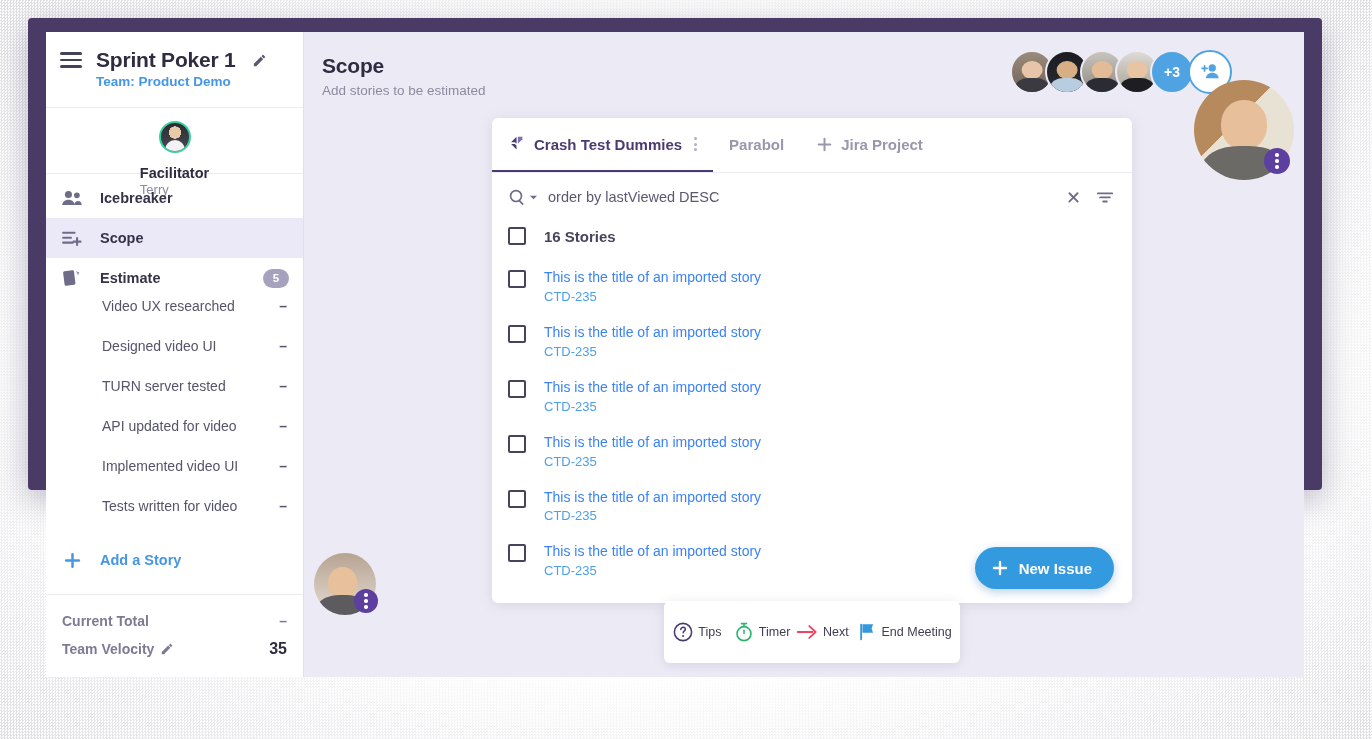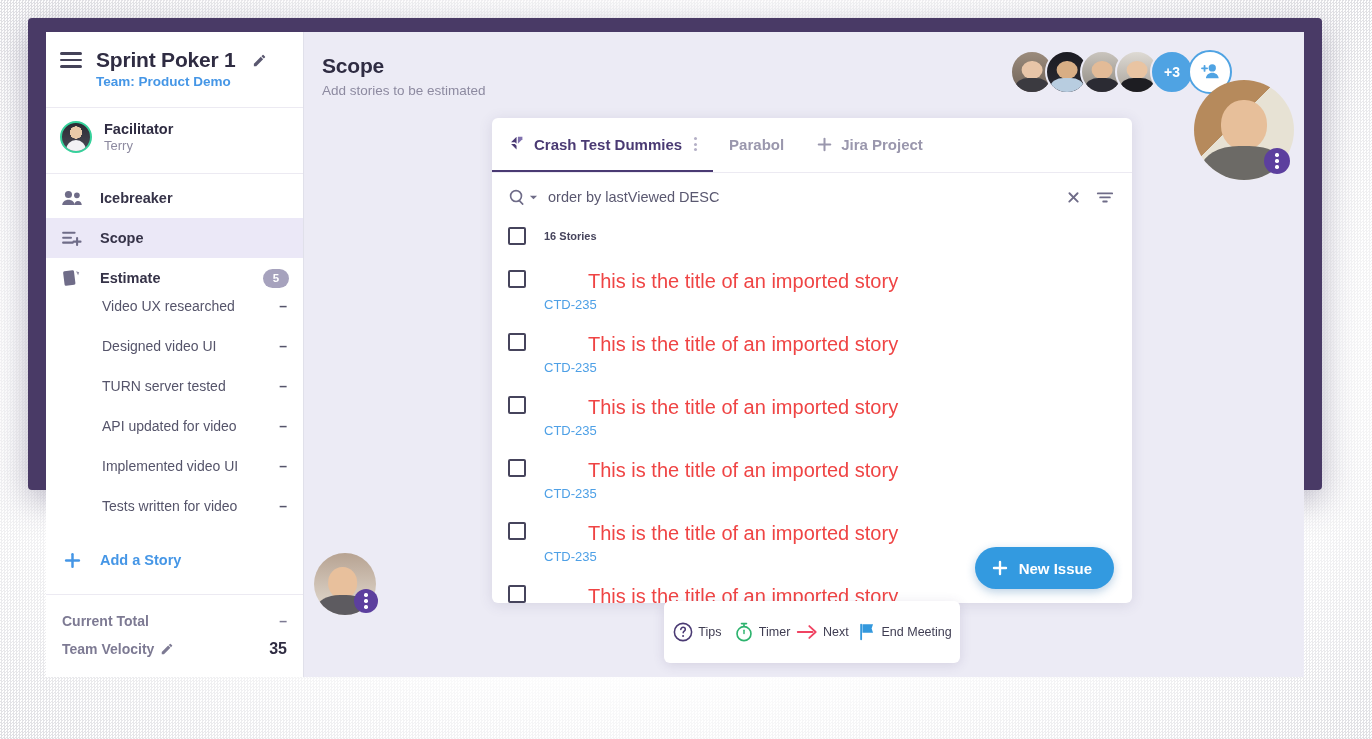--- a/index.html
+++ b/index.html
@@ -73,24 +73,25 @@
   }
   .pencil {
     width: 15px; height: 15px; flex: 0 0 auto; margin-left: 2px; cursor: pointer;
   }
   .team-link {
     margin-left: 36px; margin-top: 2px;
     font-size: 13.5px; color: #4596e6; font-weight: bold; cursor: pointer;
   }
 
   .sb-facilitator {
-    display: flex; align-items: flex-start; gap: 12px;
+    display: flex; align-items: center; gap: 12px;
     padding: 13px 14px;
     border-bottom: 1px solid #eceaf2;
     height: 66px;
+    flex-direction: column;
   }
   .fac-avatar {
     width: 32px; height: 32px; border-radius: 50%;
     border: 2px solid #36d19b;
     background:
       radial-gradient(circle at 50% 34%, #e8c9a8 0 26%, rgba(232,201,168,0) 27%),
       linear-gradient(#2b2b33, #4a4a56);
     flex: 0 0 auto; position: relative; overflow: hidden;
   }
   .fac-avatar::after {
@@ -256,24 +257,24 @@
   .search-q { display: flex; align-items: center; gap: 2px; cursor: pointer; }
   .search-text { flex: 1; font-size: 14.5px; color: #5a5870; }
   .sb-icon { width: 22px; height: 22px; display: flex; align-items: center; justify-content: center; cursor: pointer; }
 
   .list { padding: 0 0 6px 0; }
   .list-head { display: flex; align-items: center; gap: 18px; padding: 6px 16px 14px 16px; }
   .cbx {
     width: 18px; height: 18px; border: 2px solid #46445c; border-radius: 2px;
     flex: 0 0 auto; cursor: pointer; background: #fff;
   }
-  .list-head-label { font-size: 11px; font-weight: bold; color: #46445c; }
+  .list-head-label { font-size: 15px; font-weight: bold; color: #46445c; }
   .item { display: flex; align-items: flex-start; gap: 18px; padding: 9px 16px; cursor: pointer; }
   .item .cbx { margin-top: 2px; }
-  .item-title { font-size: 20px; color: #ef4444; line-height: 1.35; margin-left: 44px; }
+  .item-title { font-size: 14px; color: #3b82f6; line-height: 1.35; }
   .item-key { font-size: 13px; color: #4ea0e6; margin-top: 3px; }
 
   .new-issue {
     position: absolute; right: 18px; bottom: 14px;
     height: 42px; padding: 0 22px 0 16px;
     background: #339ae0; color: #fff; border: none; border-radius: 21px;
     display: flex; align-items: center; gap: 10px; cursor: pointer;
     font-size: 15px; font-weight: bold;
     box-shadow: 0 3px 10px rgba(40,110,170,.32);
   }

